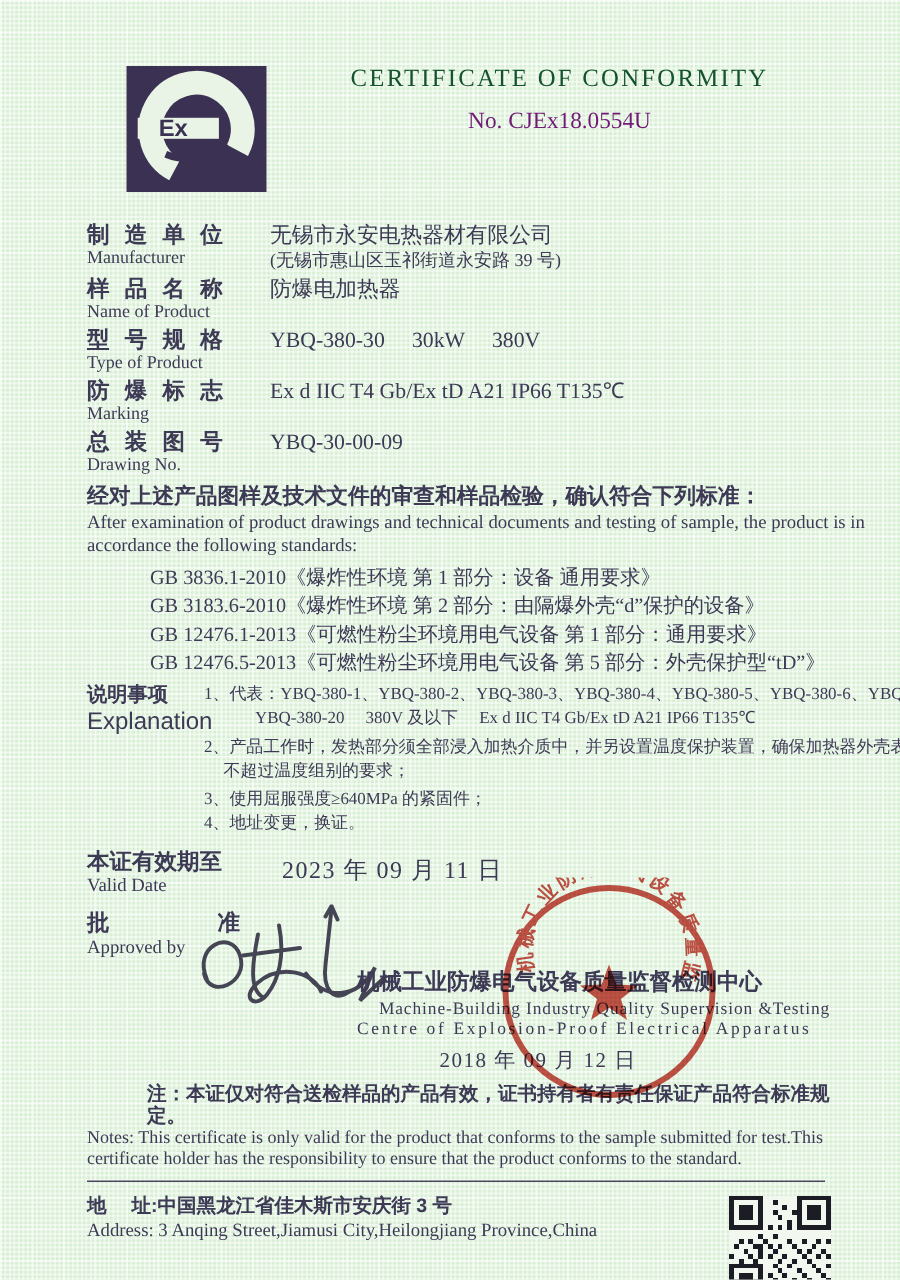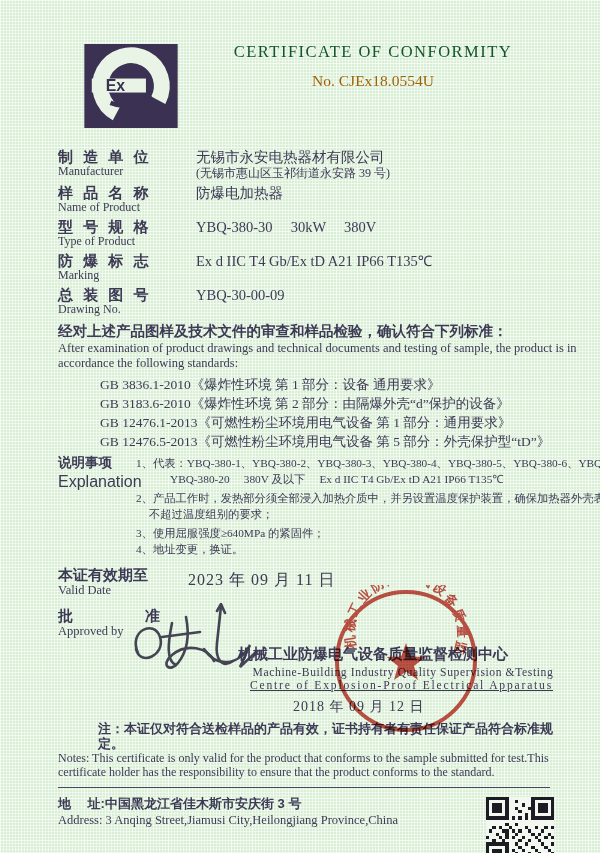--- a/index.html
+++ b/index.html
@@ -15,24 +15,24 @@
     font-family:"Liberation Sans",sans-serif;
     color:#3d3a55;
   }
   .page{position:absolute;inset:0;padding:34px 40px 0 58px;box-sizing:border-box;}
   
   .hdr{display:flex;align-items:flex-start;}
   .logo{width:94px;height:84px;margin:10px 8px 0 26px;flex:none;}
   .hdr-text{flex:1;text-align:center;padding-top:2px;}
   .title-cn{font-size:35px;font-weight:bold;letter-spacing:20px;color:#3f3858;white-space:nowrap;margin-left:14px;}
   .title-en{font-family:"Liberation Serif",serif;font-size:16.5px;letter-spacing:1.5px;color:#14532d;margin-top:6px;}
-  .cert-no{font-family:"Liberation Serif",serif;font-size:15.5px;margin-top:10px;color:#a16207;}
+  .cert-no{font-family:"Liberation Serif",serif;font-size:15.5px;margin-top:10px;color:#701a75;}
   
   .fields{margin-top:20px;}
-  .f-row{display:flex;margin-bottom:4px;gap:16px;}
+  .f-row{display:flex;margin-bottom:4px;}
   .f-lbl{width:122px;flex:none;}
   .f-lbl-cn{font-size:15px;font-weight:bold;letter-spacing:3px;line-height:17px;white-space:nowrap;}
   .f-lbl-en{font-family:"Liberation Serif",serif;font-size:12px;line-height:13px;}
   .f-val{flex:1;padding-top:1px;}
   .f-val-main{font-size:14.5px;line-height:17px;font-family:"Liberation Serif",serif;}
   .f-val-sub{font-size:12px;line-height:14px;font-family:"Liberation Serif",serif;}
   
   .stmt-cn{font-size:14.5px;font-weight:bold;margin-top:6px;line-height:19px;}
   .stmt-en{font-family:"Liberation Serif",serif;font-size:12.5px;line-height:15px;width:520px;}
   .standards{margin:4px 0 0 42px;}
@@ -52,21 +52,21 @@
   .valid-lbl-cn{font-size:15px;font-weight:bold;line-height:17px;}
   .valid-lbl-en{font-family:"Liberation Serif",serif;font-size:12.5px;line-height:14px;}
   .valid-val{font-size:16px;font-family:"Liberation Serif",serif;margin:4px 0 0 40px;letter-spacing:1px;}
   
   .approve{position:relative;height:112px;margin-top:10px;}
   .app-lbl-cn{font-size:15px;font-weight:bold;letter-spacing:14px;line-height:17px;}
   .app-lbl-en{font-family:"Liberation Serif",serif;font-size:12.5px;line-height:14px;}
   .org{position:absolute;left:180px;top:38px;width:330px;}
   .org-cn{font-size:15px;font-weight:bold;white-space:nowrap;}
   .org-en1{font-family:"Liberation Serif",serif;font-size:11.6px;letter-spacing:.6px;margin-top:2px;white-space:nowrap;text-align:center;}
-  .org-en2{font-family:"Liberation Serif",serif;font-size:11.6px;letter-spacing:1.8px;margin-left:12px;white-space:nowrap;text-decoration:underline;}
+  .org-en2{font-family:"Liberation Serif",serif;font-size:11.6px;letter-spacing:1.8px;white-space:nowrap;}
   .org-date{font-size:14px;font-family:"Liberation Serif",serif;margin:6px 0 0 55px;letter-spacing:1px;}
   .sig{position:absolute;left:62px;top:-4px;}
   .stamp{position:absolute;left:272px;top:-22px;mix-blend-mode:multiply;opacity:.88;}
   
   .notes{margin-top:2px;}
   .notes-cn{font-size:13px;font-weight:bold;line-height:15px;margin-left:40px;}
   .notes-en{font-family:"Liberation Serif",serif;font-size:12px;line-height:14px;width:505px;}
   .rule{border:none;border-top:1.5px solid #4a4660;margin:8px 0 0 0;width:492px;}
   
   .footer{display:flex;margin-top:7px;}

